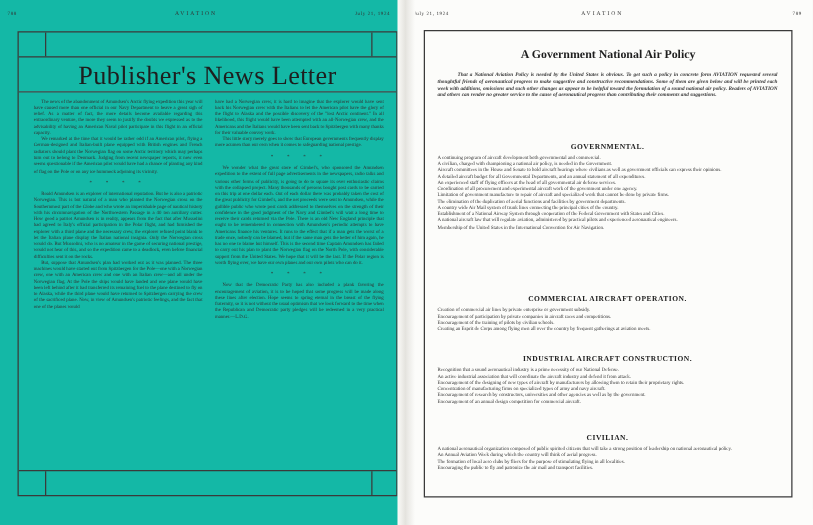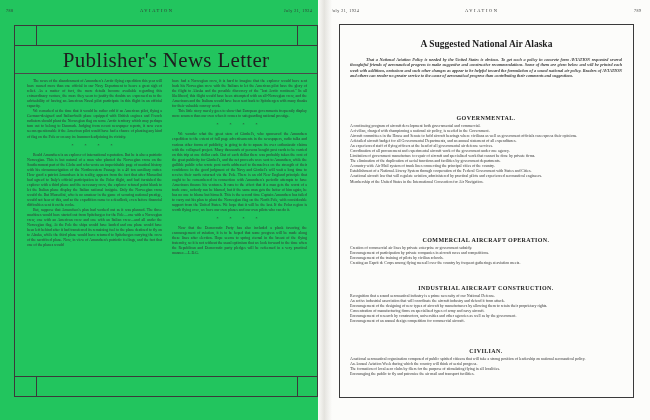--- a/index.html
+++ b/index.html
@@ -4,21 +4,21 @@
   <style>
     html, body { margin: 0; padding: 0; }
     body {
       width: 650px; height: 420px; overflow: hidden;
       background: #f4f3ef;
       font-family: "DejaVu Serif", "Liberation Serif", serif;
       color: #2a2a2a;
       position: relative;
     }
     .page {
-      position: absolute; top: 0; height: 420px; background: #22c55e;
+      position: absolute; top: 0; height: 420px; background: #14b8a6;
     }
     .page-left { left: 0; width: 325px; }
     .page-right { left: 325px; width: 325px; background: #fcfcfa; }
     .gutter {
       position: absolute; left: 318px; top: 0; width: 14px; height: 420px;
       background: linear-gradient(to right, #fbfbf8, #e4e3de 45%, #e9e8e4 55%, #fcfcfa);
     }
     .running-head {
       position: absolute; top: 8px; font-size: 4px; letter-spacing: 0.5px; color: #333;
       font-family: "Liberation Serif", serif;
@@ -124,21 +124,21 @@
     </div>
   </div>
 </div>
 
 <div class="page page-right"></div>
 <span class="running-head" style="left:331px;">July 21, 1924</span>
 <span class="running-head rh-center" style="left:465px;">AVIATION</span>
 <span class="running-head" style="left:634px;">789</span>
 
 <div class="np-frame">
-  <div class="np-title">A Suggested National Air Alaska</div>
+  <div class="np-title">A Government National Air Policy</div>
   <div class="np-intro">That a National Aviation Policy is needed by the United States is obvious. To get such a policy in concrete form AVIATION requested several thoughtful friends of aeronautical progress to make suggestive and constructive recommendations. Some of them are given below and will be printed each week with additions, omissions and such other changes as appear to be helpful toward the formulation of a sound national air policy. Readers of AVIATION and others can render no greater service to the cause of aeronautical progress than contributing their comments and suggestions.</div>
 
   <div class="np-section" style="top:90px;">
     <div class="np-head">GOVERNMENTAL.</div>
     <div class="np-item">A continuing program of aircraft development both governmental and commercial.</div>
     <div class="np-item">A civilian, charged with championing a national air policy, is needed in the Government.</div>
     <div class="np-item">Aircraft committees in the House and Senate to hold aircraft hearings where civilians as well as government officials can express their opinions.</div>
     <div class="np-item">A detailed aircraft budget for all Governmental Departments, and an annual statement of all expenditures.</div>
     <div class="np-item">An experienced staff of flying officers at the head of all governmental air defense services.</div>
     <div class="np-item">Coordination of all procurement and experimental aircraft work of the government under one agency.</div>

